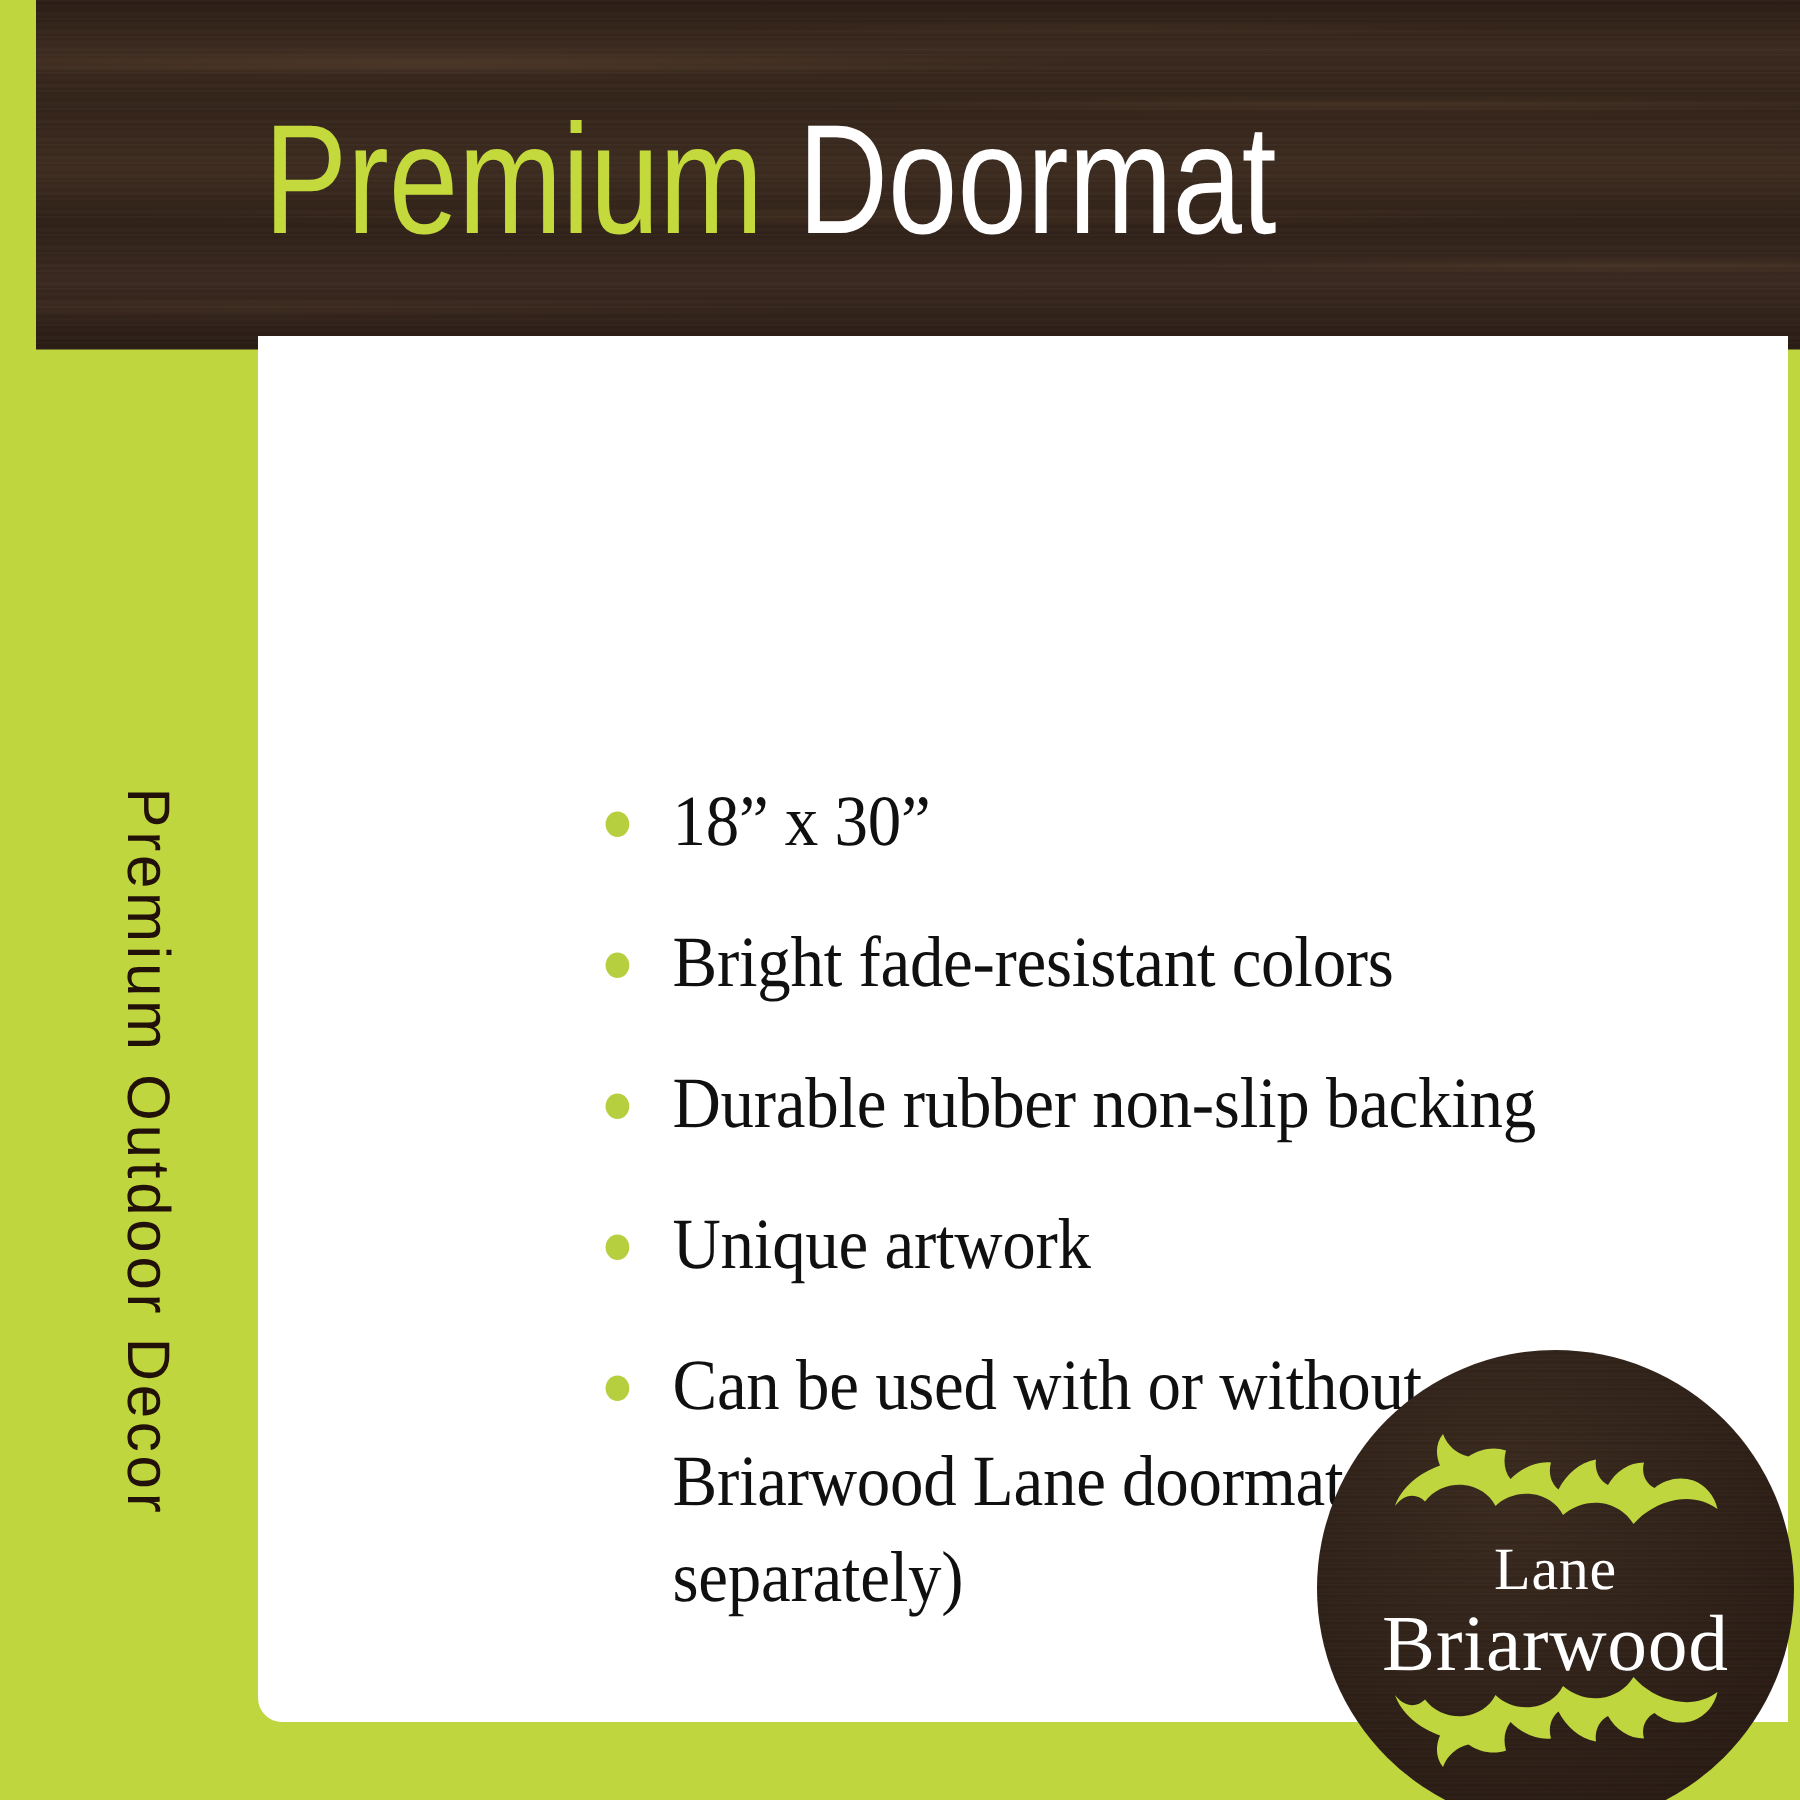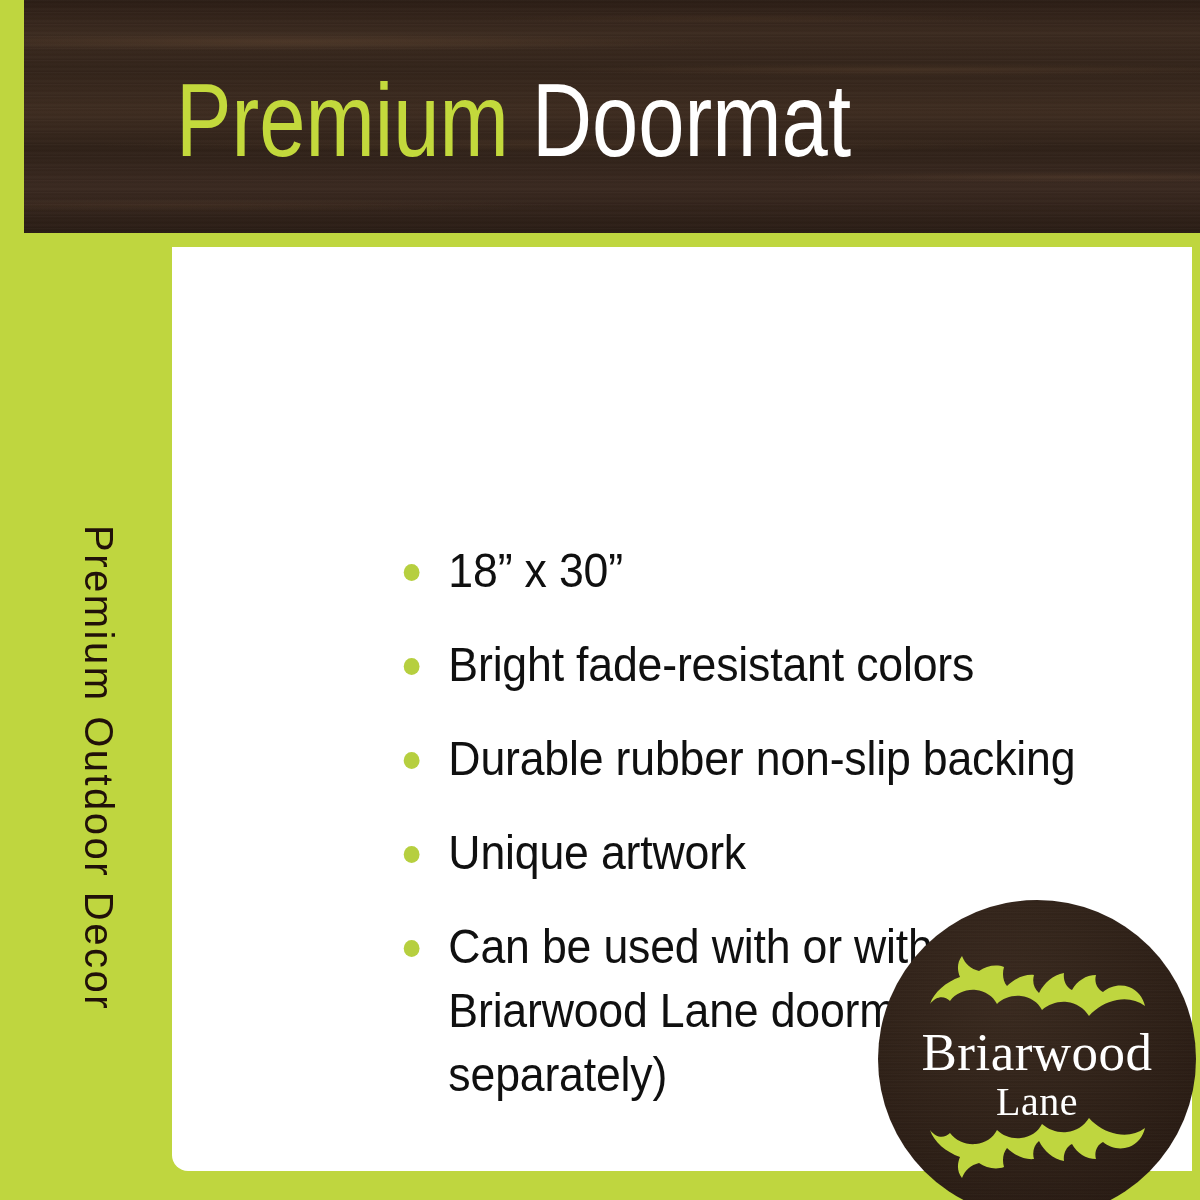--- a/index.html
+++ b/index.html
@@ -62,24 +62,25 @@
     transform-origin:left top;
   }
   #title .t-green { color:#c3d93c; }
   #title .t-white { color:#ffffff; }
 
   
 
   
   #card {
     position:absolute;
-    left:148px; top:247px;
+    left:148px; top:224px;
     width:1020px; height:924px;
     background:#ffffff;
     border-bottom-left-radius:16px;
+    font-family:Liberation Serif, serif;
   }
 
   
   #sidebar {
     position:absolute;
     left:0; top:233px;
     width:148px; height:967px;
   }
   #sidebar-label {
     position:absolute;
@@ -204,20 +205,20 @@
 
       <svg class="leaf" id="leaf-top" viewBox="0 0 222 72">
         <path fill="#bfd63f" d="M6 56 C10 44 22 34 36 29 C33 22 33 14 38 8 C41 16 47 21 55 23 C62 18 72 16 80 19 C78 26 79 33 83 38 C90 31 100 26 110 27 C108 34 110 41 115 45 C120 35 129 27 140 25 C139 32 142 39 148 42 C153 33 162 27 172 27 C170 34 173 41 179 44 C186 38 196 36 205 39 C213 42 219 49 221 58 C213 52 203 50 193 52 C182 54 172 60 165 68 C160 60 152 55 143 54 C134 53 125 56 118 62 C114 54 106 49 97 48 C88 47 79 50 73 56 C69 48 61 43 52 42 C42 41 32 45 26 53 C21 48 13 47 6 56 Z"></path>
       </svg>
 
       <svg class="leaf" id="leaf-bot" viewBox="0 0 222 72">
         <path fill="#bfd63f" transform="translate(0,72) scale(1,-1)" d="M6 56 C10 44 22 34 36 29 C33 22 33 14 38 8 C41 16 47 21 55 23 C62 18 72 16 80 19 C78 26 79 33 83 38 C90 31 100 26 110 27 C108 34 110 41 115 45 C120 35 129 27 140 25 C139 32 142 39 148 42 C153 33 162 27 172 27 C170 34 173 41 179 44 C186 38 196 36 205 39 C213 42 219 49 221 58 C213 52 203 50 193 52 C182 54 172 60 165 68 C160 60 152 55 143 54 C134 53 125 56 118 62 C114 54 106 49 97 48 C88 47 79 50 73 56 C69 48 61 43 52 42 C42 41 32 45 26 53 C21 48 13 47 6 56 Z"></path>
       </svg>
 
       <div id="logo-text">
+        <span id="logo-sub">Lane</span>
         <span id="logo-brand">Briarwood</span>
-        <span id="logo-sub">Lane</span>
       </div>
 
     </div>
   </div>
 
 </div>
 
 </body></html>

